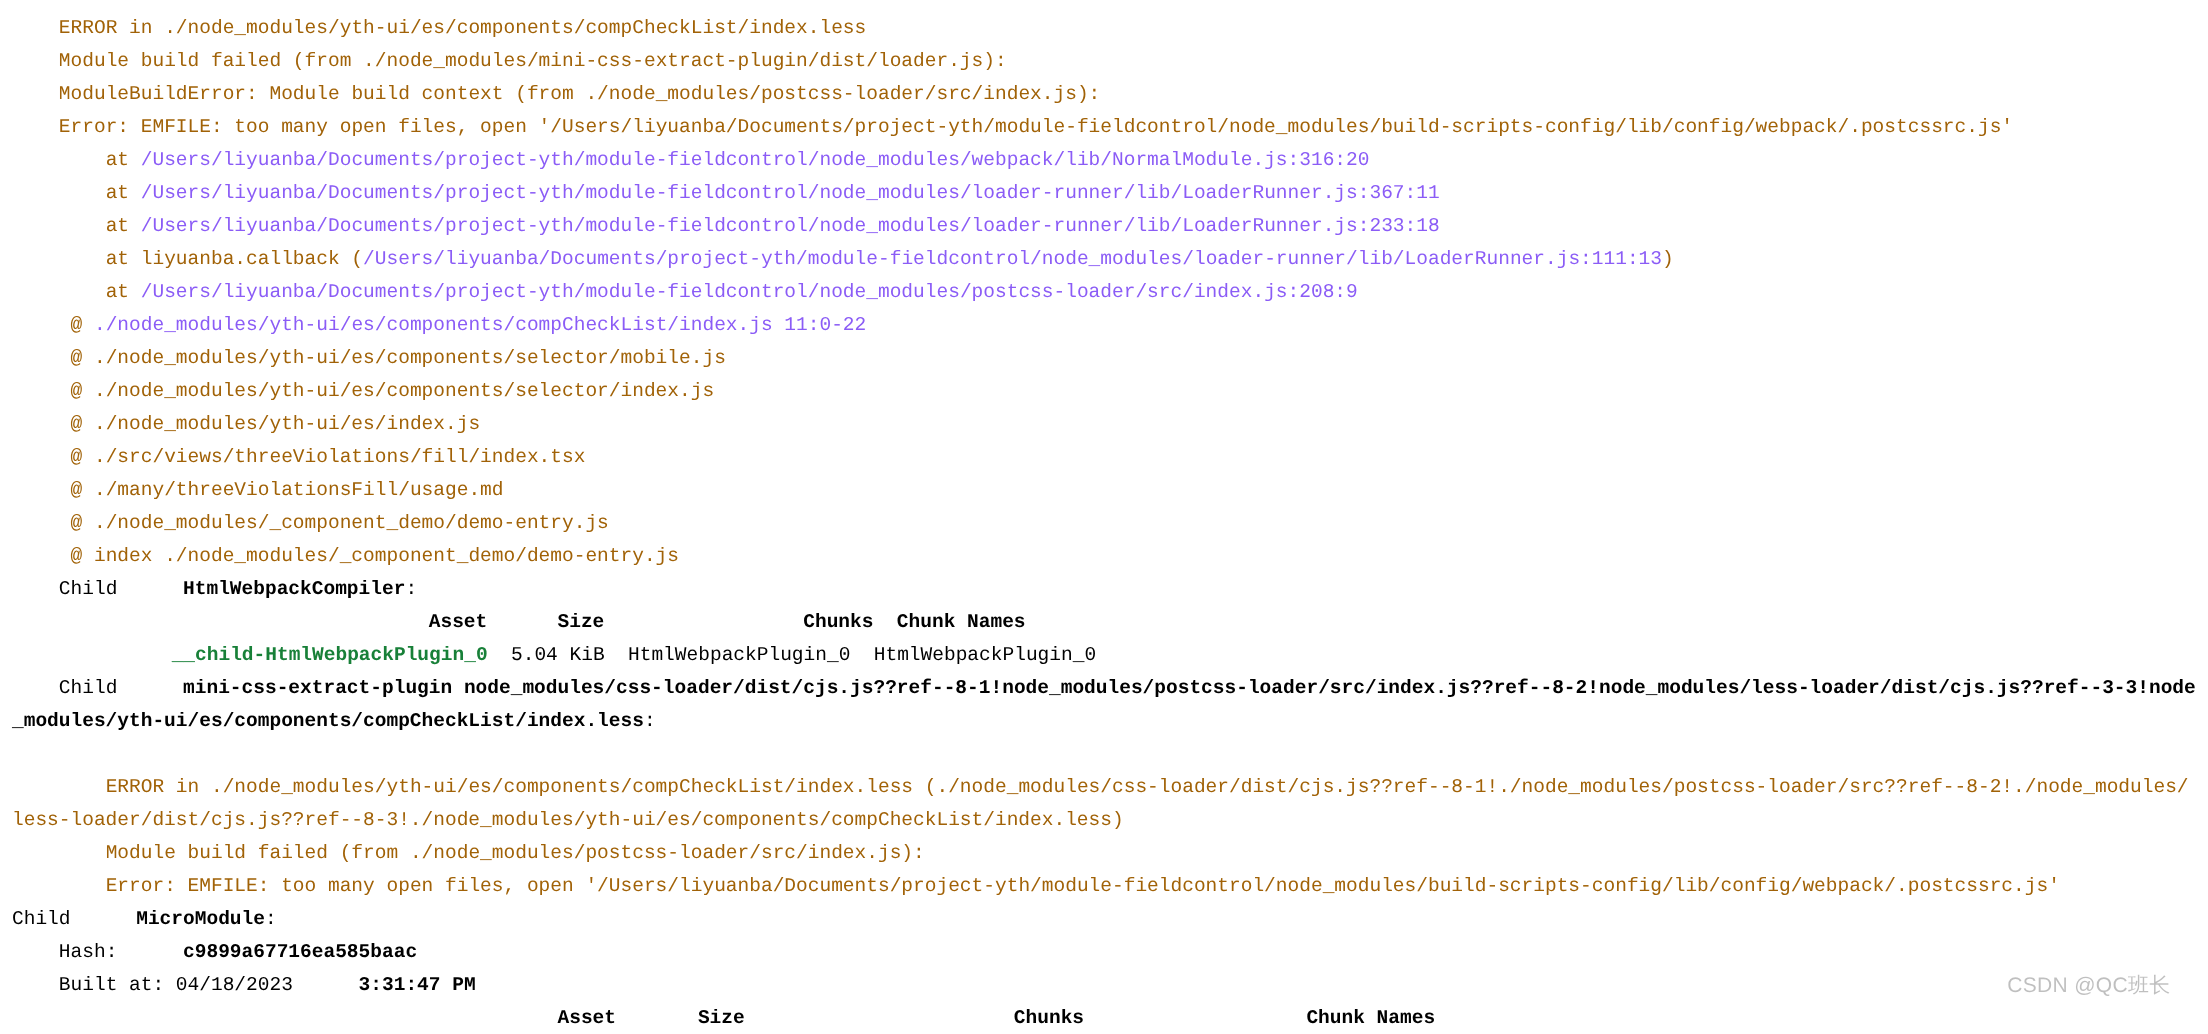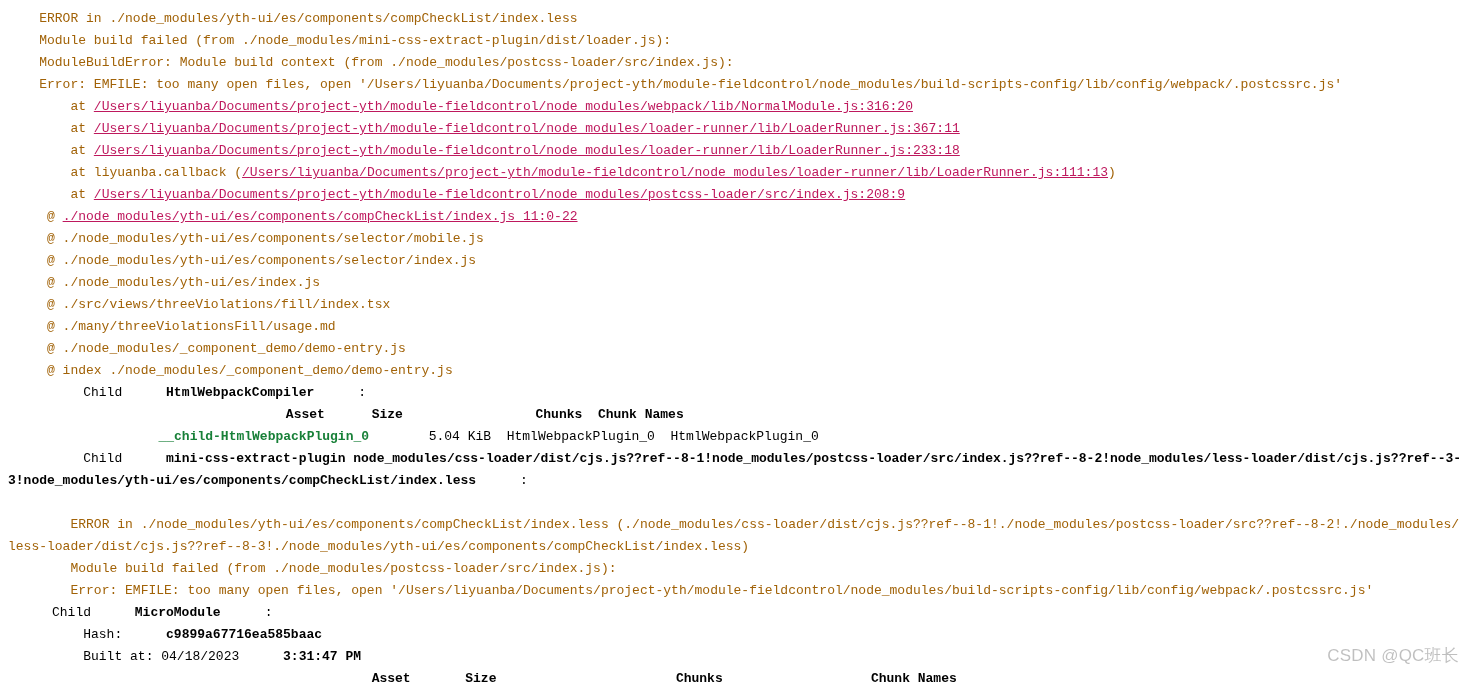--- a/index.html
+++ b/index.html
@@ -13,30 +13,30 @@
     width: 1472px;
   }
   pre.term {
     margin: 0;
     padding: 8px 8px 0 8px;
     white-space: pre-wrap;
     word-break: break-all;
     font-family: inherit;
   }
   .red  { color: #a16207; font-weight: normal; }
-  .blk  { color: #000; margin-left: 44px; }
+  .blk  { color: #000; }
   .bold { font-weight: bold; padding-left: 36px; }
-  .link { color: #be185d; text-decoration: underline; cursor: text; }
+  .link { color: #8b5cf6; cursor: text; }
   .grn  { color: #188038; font-weight: bold; margin-left: 44px; }
   .watermark {
     position: fixed;
-    right: 13px;
+    right: 25px;
     bottom: 22px;
     font-family: Arial, sans-serif;
-    font-size: 17px;
+    font-size: 14px;
     color: rgba(0,0,0,0.25);
     letter-spacing: 0.2px;
     pointer-events: none;
   }
 </style>
 </head>
 <body>
 
 <pre class="term"><span class="red">    ERROR in ./node_modules/yth-ui/es/components/compCheckList/index.less</span>
 <span class="red">    Module build failed (from ./node_modules/mini-css-extract-plugin/dist/loader.js):</span>

